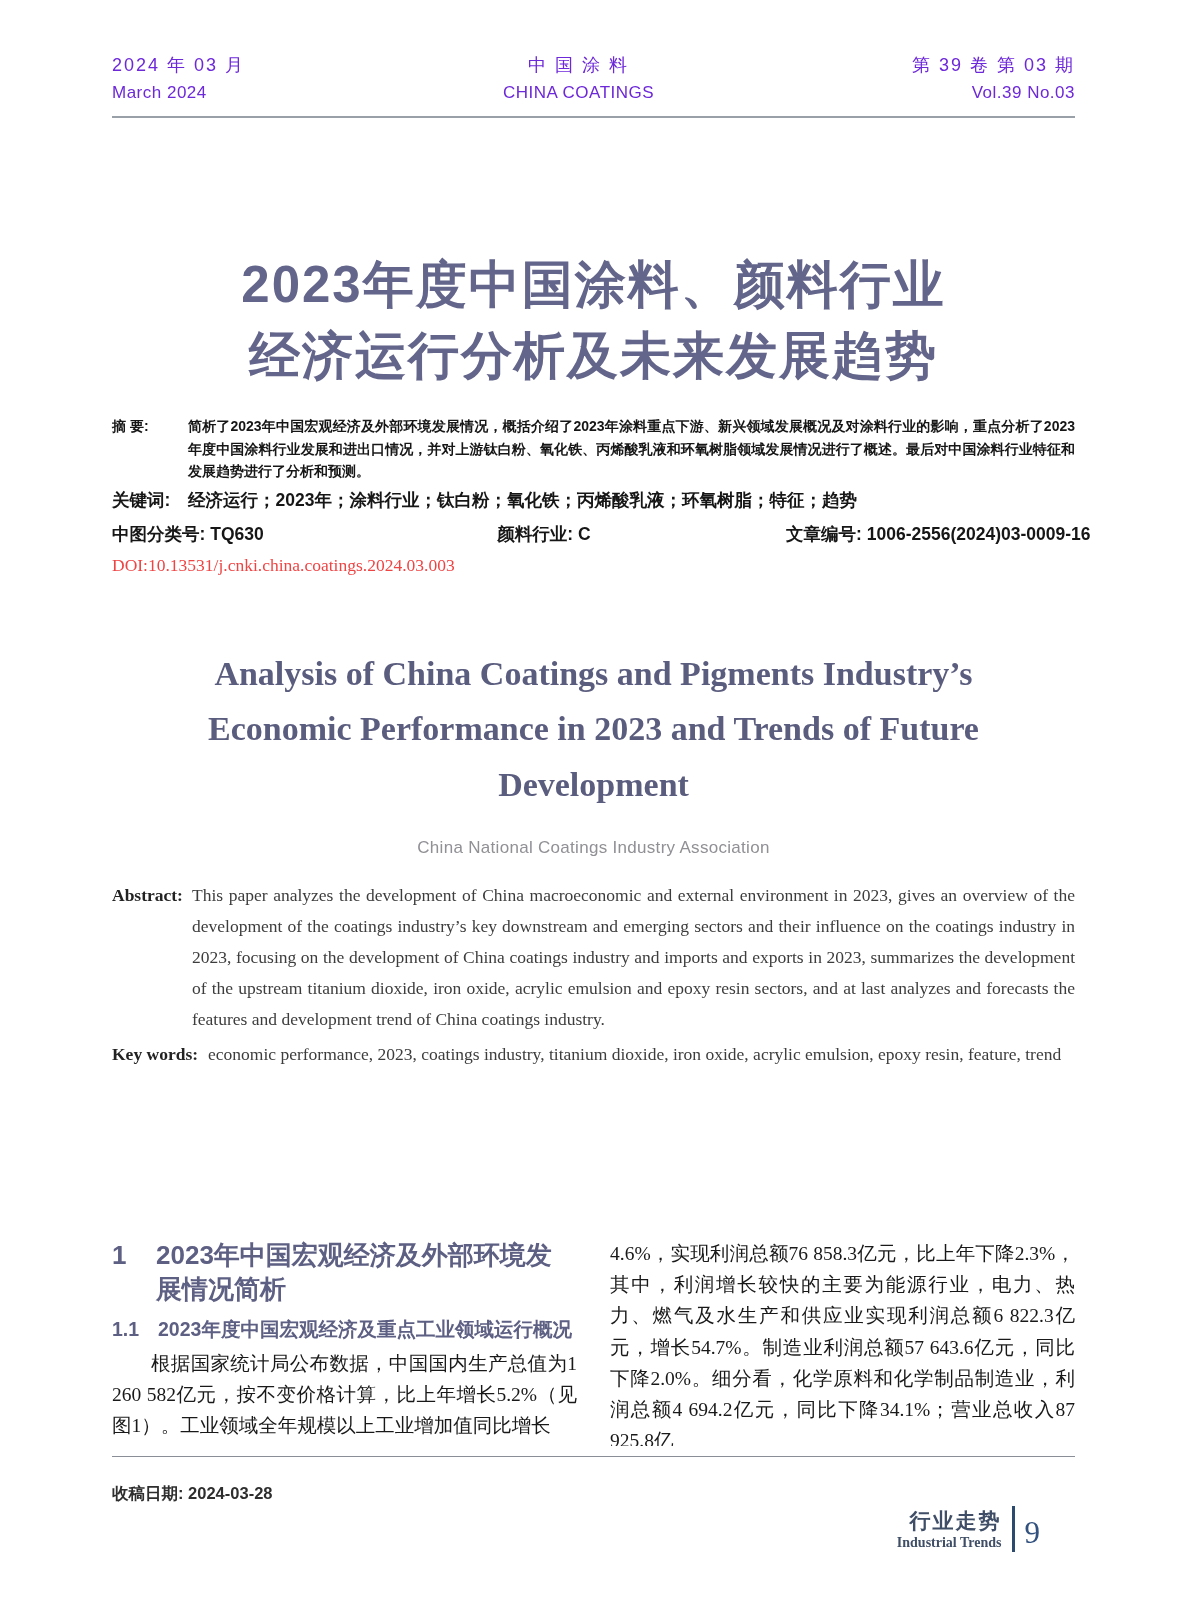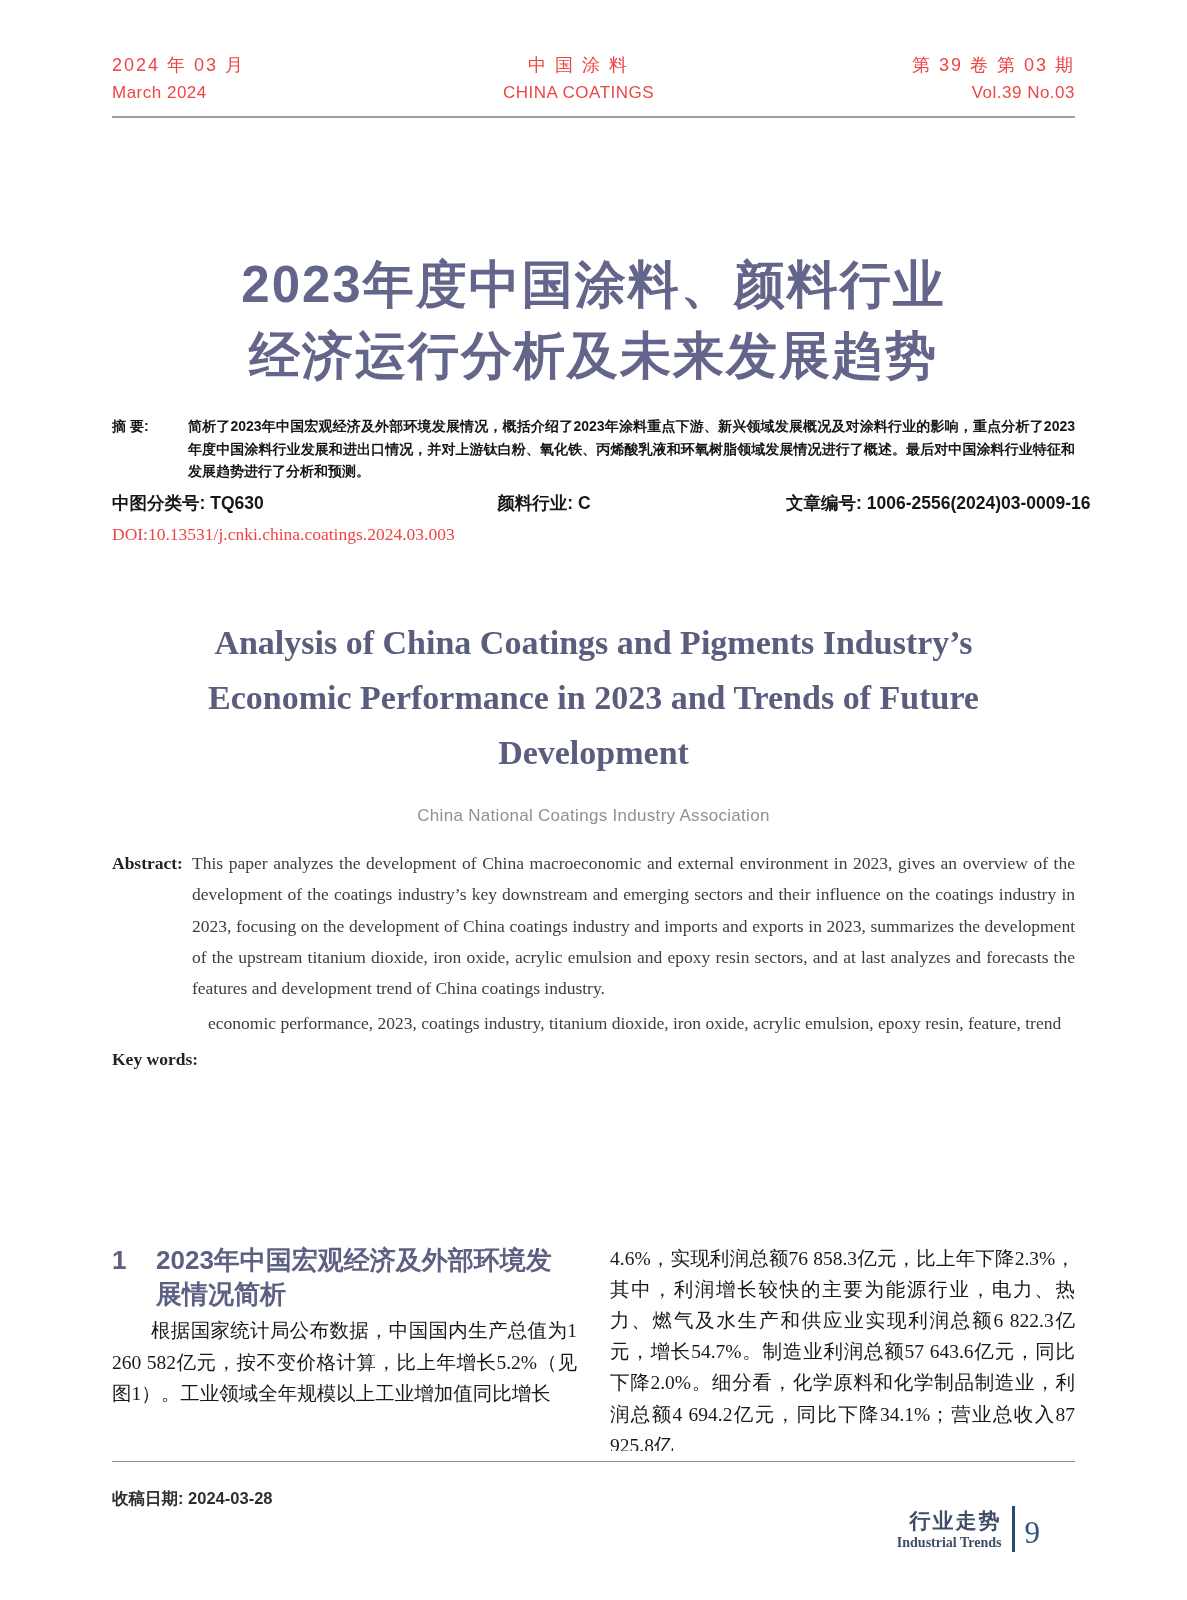--- a/index.html
+++ b/index.html
@@ -16,21 +16,21 @@
   }
   .content { padding: 52px 112px 0 112px; }
 
   
   .page-header {
     display: flex;
     justify-content: space-between;
     align-items: flex-end;
     border-bottom: 2px solid #9aa0a8;
     padding-bottom: 10px;
-    color: #ef4444;
+    color: #6d28d9;
   }
   .page-header .col { line-height: 1.55; }
   .page-header .col.center { text-align: center; }
   .page-header .col.right { text-align: right; }
   .page-header .zh { font-size: 18px; letter-spacing: 2px; }
   .page-header .en { font-size: 17px; letter-spacing: 0.5px; }
 
   
   .main-title {
     margin-top: 132px;
@@ -103,21 +103,21 @@
   }
   .abstract-en .label { flex: 0 0 80px; font-weight: bold; color: #222222; white-space: nowrap; }
   .abstract-en .text  { flex: 1; text-align: justify; }
   .keywords-en {
     margin-top: 5px;
     font-family: "Liberation Serif", serif;
     font-size: 17.5px;
     line-height: 1.7;
     color: #3d3d3d;
   }
-  .keywords-en .label { flex: 0 0 96px; font-weight: bold; color: #222222; white-space: nowrap; margin-top: 36px; }
+  .keywords-en .label { flex: 0 0 96px; font-weight: bold; color: #222222; white-space: nowrap; }
   .keywords-en .text  { flex: 1; }
 
   
   .body-columns {
     margin-top: 168px;
     display: flex;
     gap: 33px;
     height: 208px;
     overflow: hidden;
   }
@@ -207,20 +207,24 @@
       <div>2023年度中国涂料、颜料行业</div>
       <div>经济运行分析及未来发展趋势</div>
     </h1>
 
 
     <div class="abstract-zh hang-row">
       <span class="label">摘  要:</span>
       <span class="text">简析了2023年中国宏观经济及外部环境发展情况，概括介绍了2023年涂料重点下游、新兴领域发展概况及对涂料行业的影响，重点分析了2023年度中国涂料行业发展和进出口情况，并对上游钛白粉、氧化铁、丙烯酸乳液和环氧树脂领域发展情况进行了概述。最后对中国涂料行业特征和发展趋势进行了分析和预测。</span>
     </div>
 
+    <div class="keywords-zh hang-row">
+      <span class="label">关键词:</span>
+      <span class="text">经济运行；2023年；涂料行业；钛白粉；氧化铁；丙烯酸乳液；环氧树脂；特征；趋势</span>
+    </div>
 
     <div class="meta-row">
       <span class="m1">中图分类号: TQ630</span>
       <span class="m2">颜料行业: C</span>
       <span class="m3">文章编号: 1006-2556(2024)03-0009-16</span>
     </div>
 
     <div class="doi-line">DOI:10.13531/j.cnki.china.coatings.2024.03.003</div>
 
     <h2 class="title-en">
@@ -240,20 +244,24 @@
       <span class="label">Key words:</span>
       <span class="text">economic performance, 2023, coatings industry, titanium dioxide, iron oxide, acrylic emulsion, epoxy resin, feature, trend</span>
     </div>
 
     <div class="body-columns">
       <div class="bcol">
         <div class="sec1">
           <span class="num">1</span>
           <span class="txt">2023年中国宏观经济及外部环境发展情况简析</span>
         </div>
+        <div class="sec11">
+          <span class="num">1.1</span>
+          <span class="txt">2023年度中国宏观经济及重点工业领域运行概况</span>
+        </div>
         <p class="body-par indent">根据国家统计局公布数据，中国国内生产总值为1 260 582亿元，按不变价格计算，比上年增长5.2%（见图1）。工业领域全年规模以上工业增加值同比增长</p>
       </div>
       <div class="bcol">
         <p class="body-par">4.6%，实现利润总额76 858.3亿元，比上年下降2.3%，其中，利润增长较快的主要为能源行业，电力、热力、燃气及水生产和供应业实现利润总额6 822.3亿元，增长54.7%。制造业利润总额57 643.6亿元，同比下降2.0%。细分看，化学原料和化学制品制造业，利润总额4 694.2亿元，同比下降34.1%；营业总收入87 925.8亿</p>
       </div>
     </div>
 
     <div class="receive-rule"></div>
     <div class="receive-note">收稿日期: 2024-03-28</div>
 

